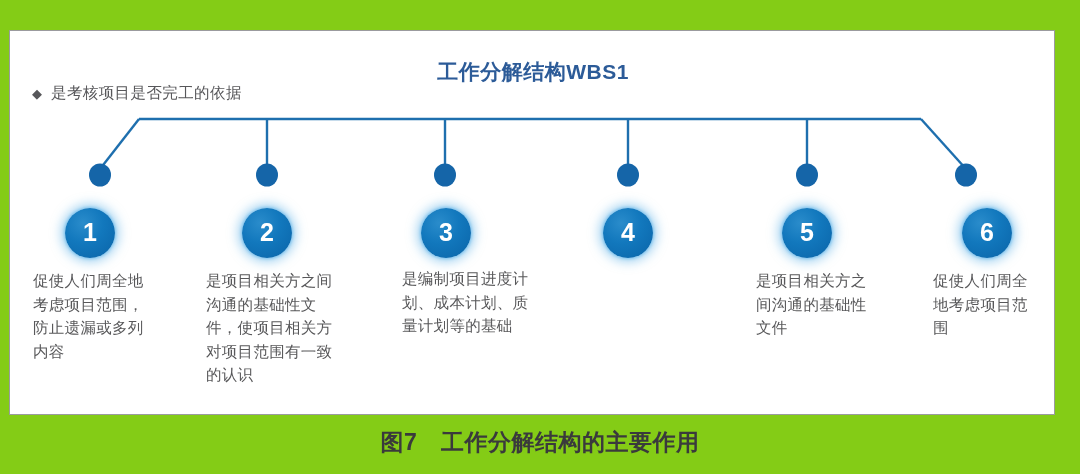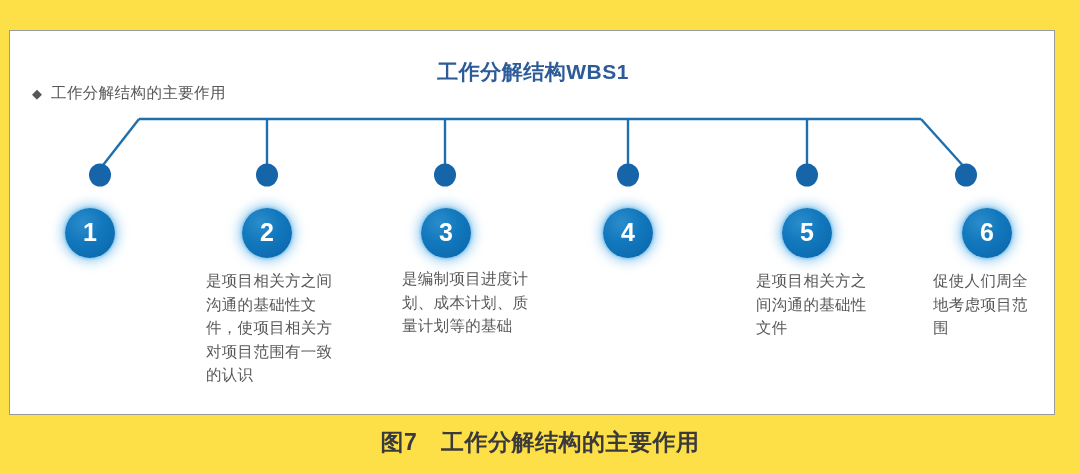--- a/index.html
+++ b/index.html
@@ -14,21 +14,21 @@
     overflow: hidden;
     position: relative;
   }
 
   #page {
     position: absolute;
     left: 0;
     top: 0;
     width: 1080px;
     height: 474px;
-    background: #fde047;
+    background: #84cc16;
   }
 
   
   #figure-frame {
     position: absolute;
     left: 9px;
     top: 30px;
     width: 1046px;
     height: 385px;
     border: 1.5px solid #9b9b9e;
@@ -134,21 +134,21 @@
 <body>
 
 <div id="page">
 
   <div id="figure-frame">
 
     <div id="figure-title">工作分解结构WBS1</div>
 
     <div id="bullet-row">
       <span id="bullet-diamond">◆</span>
-      <span id="bullet-label">工作分解结构的主要作用</span>
+      <span id="bullet-label">是考核项目是否完工的依据</span>
     </div>
 
     <svg id="connector-svg" viewBox="0 0 1046 385" width="1046" height="385" xmlns="http://www.w3.org/2000/svg">
       <g fill="none" stroke="#1e6fae" stroke-width="2.4" stroke-linecap="butt" stroke-linejoin="miter">
 
         <path d="M 129 88 L 911 88"></path>
 
         <path d="M 129 88 L 90 138"></path>
 
         <path d="M 257 88 L 257 138"></path>
@@ -180,20 +180,21 @@
     <div class="node-circle" style="left:618px; top:177px;">
       <span class="node-circle-num">4</span>
     </div>
     <div class="node-circle" style="left:797px; top:177px;">
       <span class="node-circle-num">5</span>
     </div>
     <div class="node-circle" style="left:977px; top:177px;">
       <span class="node-circle-num">6</span>
     </div>
 
+    <div class="node-text" style="left:23px;  top:238px; width:124px;">促使人们周全地考虑项目范围，防止遗漏或多列内容</div>
     <div class="node-text" style="left:196px; top:238px; width:134px;">是项目相关方之间沟通的基础性文件，使项目相关方对项目范围有一致的认识</div>
     <div class="node-text" style="left:392px; top:238px; width:134px;font-family:Liberation Mono, monospace;">是编制项目进度计划、成本计划、质量计划等的基础</div>
     <div class="node-text" style="left:746px; top:238px; width:120px;">是项目相关方之间沟通的基础性文件</div>
     <div class="node-text" style="left:923px; top:238px; width:104px;">促使人们周全地考虑项目范围</div>
 
   </div>
 
   <div id="figure-caption">图7　工作分解结构的主要作用</div>
 
 </div>

